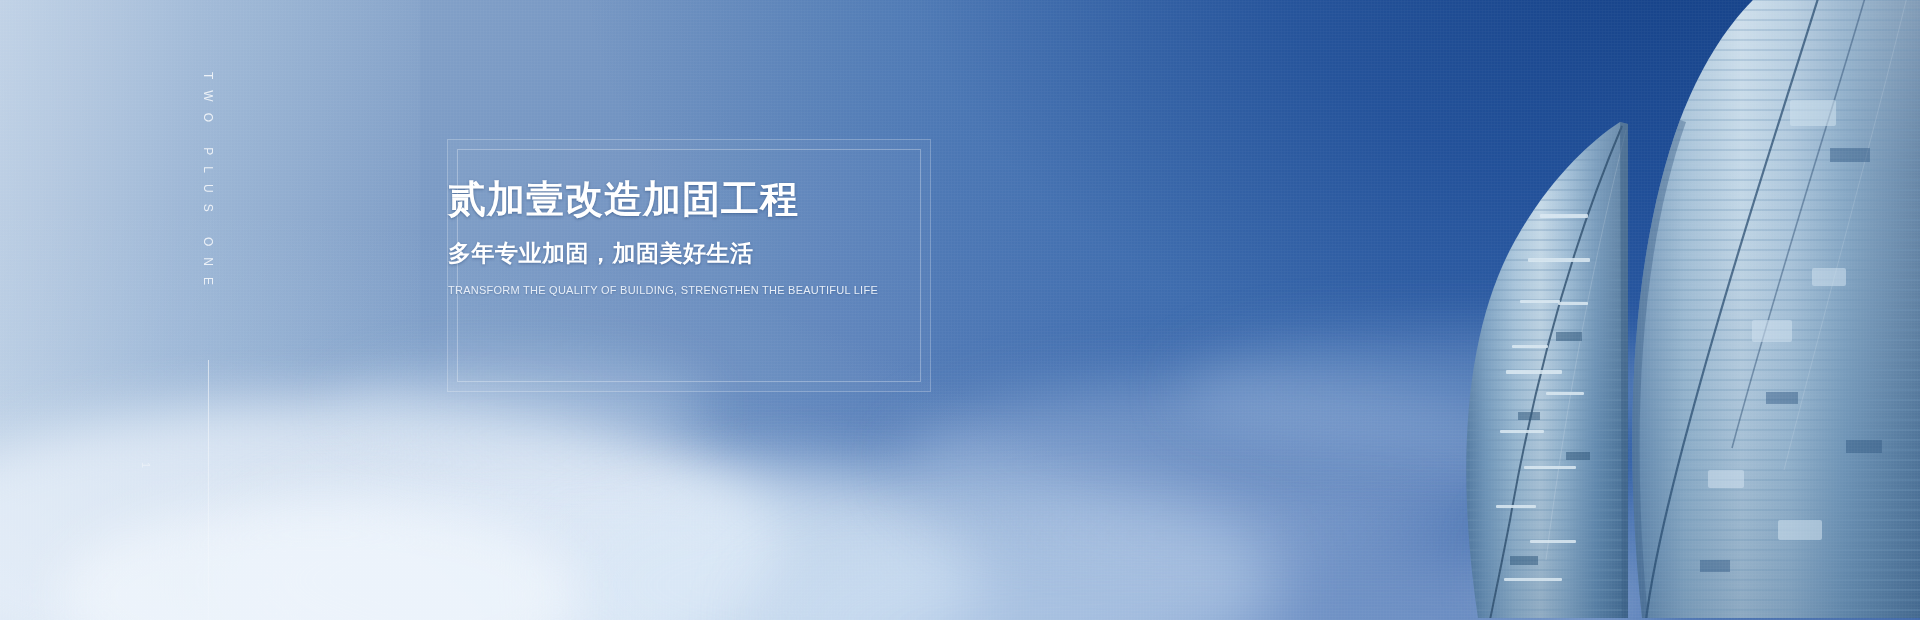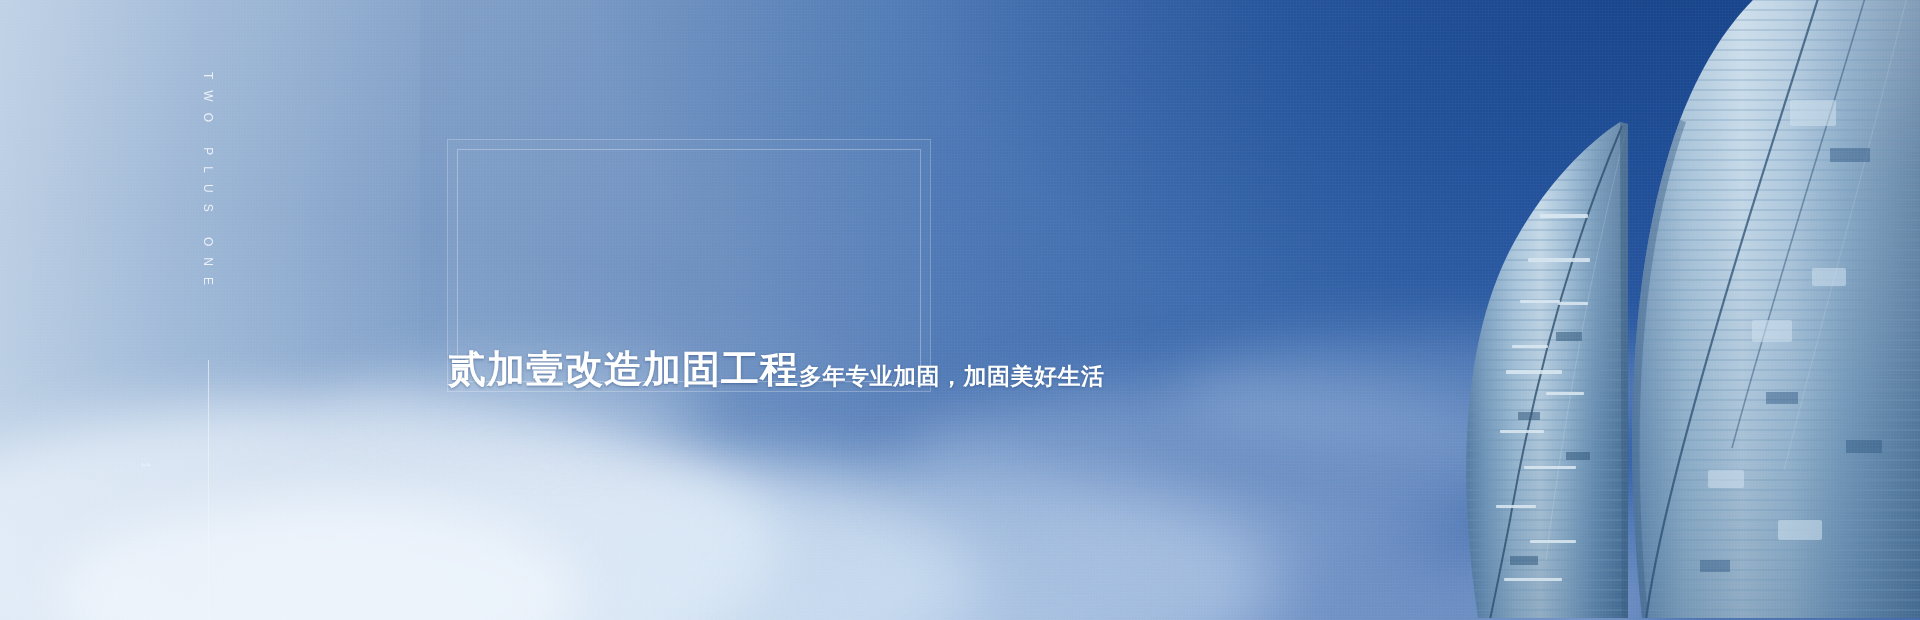--- a/index.html
+++ b/index.html
@@ -101,22 +101,22 @@
     width:484px; height:253px;
     border:1px solid rgba(255,255,255,0.22);
     background:rgba(255,255,255,0.045);
   }
   .panel-inner {
     position:absolute; left:9px; top:9px; right:9px; bottom:9px;
     border:1px solid rgba(255,255,255,0.30);
   }
   .panel-content {
     position:absolute; left:0; right:0; top:0; bottom:0;
-    display:flex; flex-direction:row;
-    align-items:flex-end; justify-content:flex-start;
+    display:flex; flex-direction:column;
+    align-items:flex-start; justify-content:flex-start;
     padding-top:38px;
   }
   .t-title {
     font-family:"DejaVu Sans","Liberation Sans",sans-serif;
     font-size:38px; font-weight:700; color:#ffffff;
     letter-spacing:1px; line-height:1.12;
     text-shadow:0 1px 3px rgba(14,46,92,0.42);
     white-space:nowrap;
   }
   .t-sub {
@@ -387,17 +387,18 @@
     <div class="brand-line"></div>
     <div class="brand-text">TWO PLUS ONE</div>
     <div class="brand-mark">1</div>
   </div>
 
   <div class="panel-outer">
     <div class="panel-inner"></div>
     <div class="panel-content">
       <div class="t-title">贰加壹改造加固工程</div>
       <div class="t-tag">多年专业加固，加固美好生活</div>
+      <div class="t-en">TRANSFORM THE QUALITY OF BUILDING, STRENGTHEN THE BEAUTIFUL LIFE</div>
     </div>
   </div>
 
   <div class="grain"></div>
 </div>
 
 </body></html>

